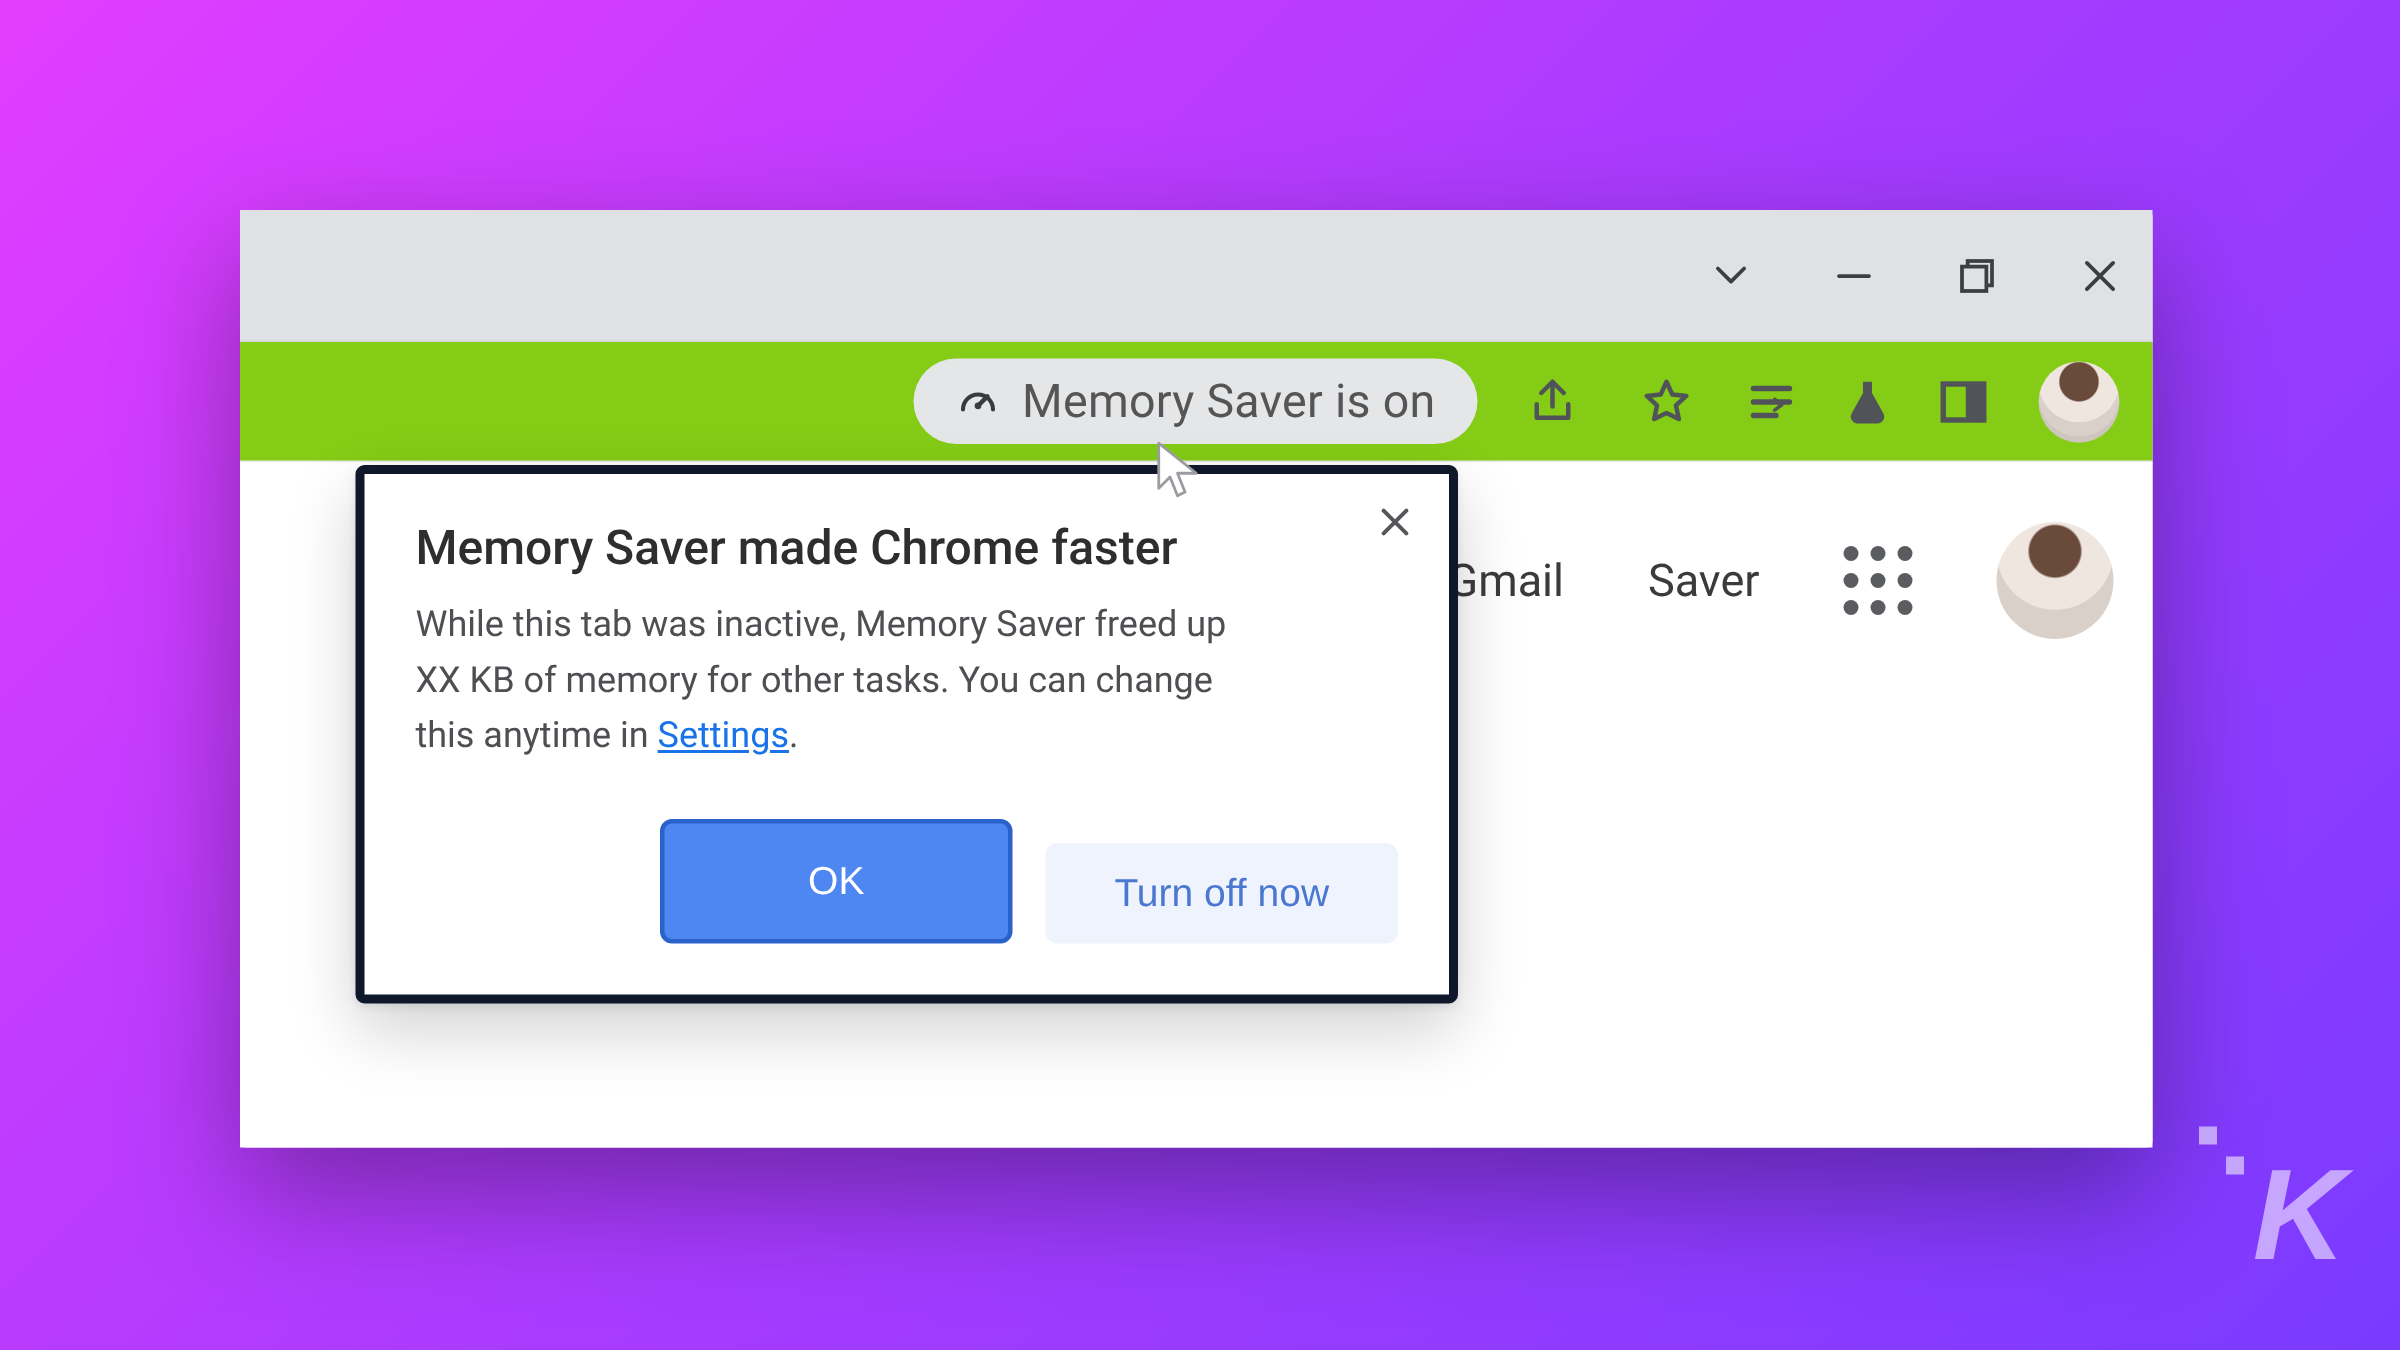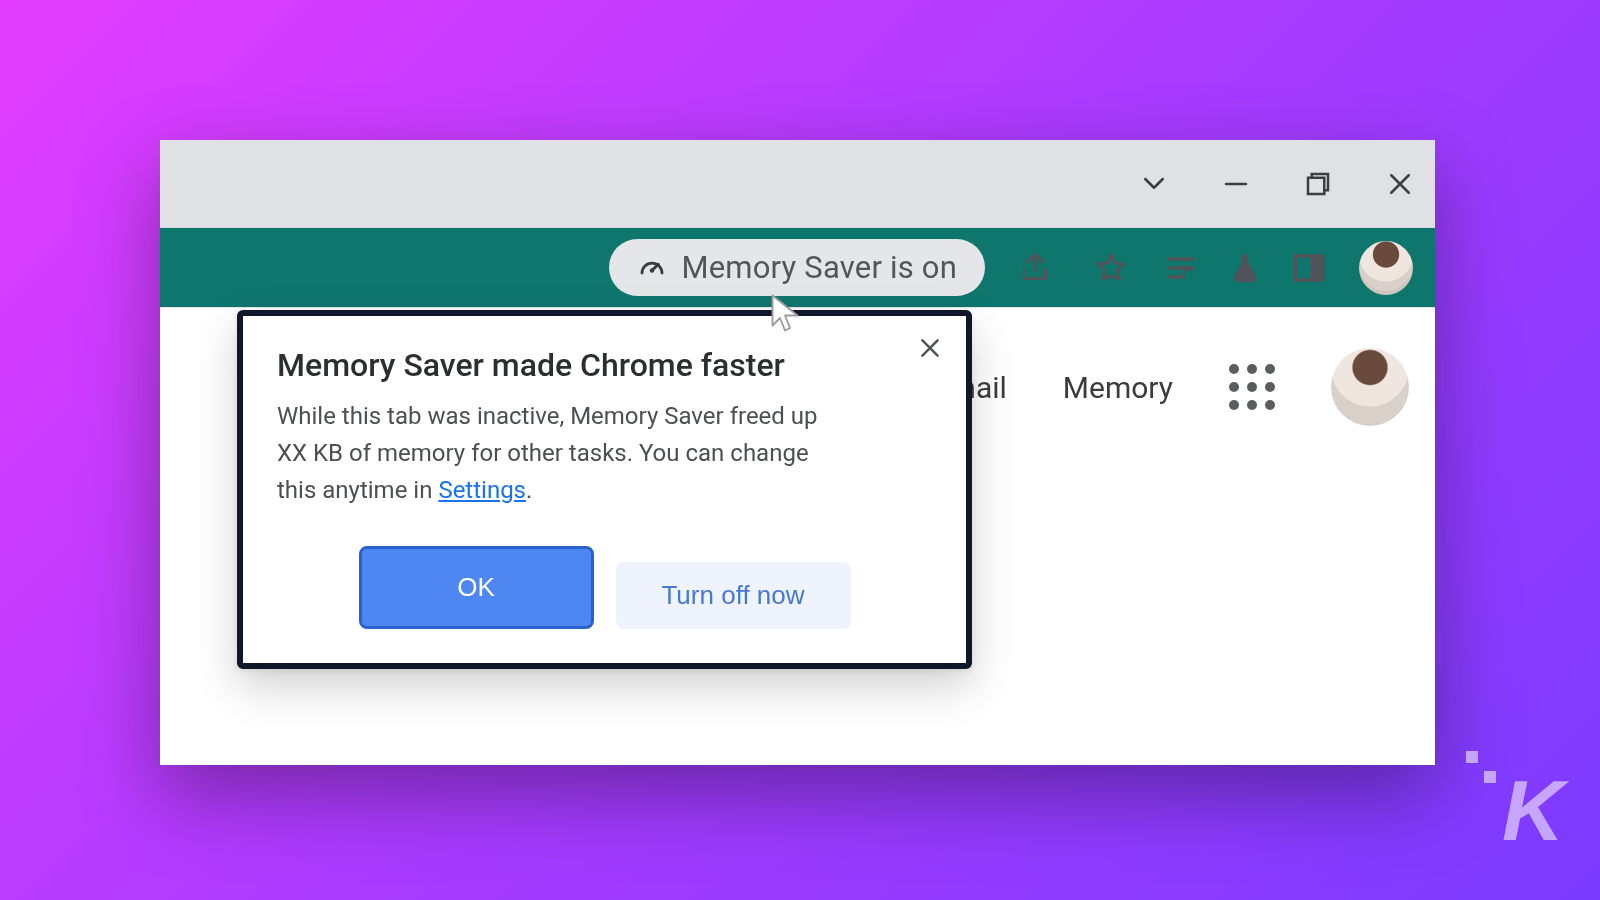--- a/index.html
+++ b/index.html
@@ -34,21 +34,21 @@
     padding-right: 18px;
     gap: 48px;
     border-bottom: 1px solid #d5d6d9;
   }
   .titlebar .ctl { width: 34px; height: 34px; display:flex; align-items:center; justify-content:center; color:#3c3e42; }
   .titlebar .ctl svg { width: 30px; height: 30px; }
 
   
   .toolbar {
     height: 80px;
-    background: #0f766e;
+    background: #84cc16;
     display: flex;
     align-items: center;
     padding: 0 22px;
     border-bottom: 1px solid #e6e7e9;
   }
   .toolbar-spacer { flex: 1; }
 
   .chip {
     display: inline-flex;
     align-items: center;
@@ -135,21 +135,21 @@
     font-size: 24px;
     line-height: 1.55;
     color:#4d4f52;
     max-width: 560px;
   }
   .dialog .settings-link { color:#1a73e8; }
   .dialog-actions {
     margin-top: 36px;
     display:flex;
     gap: 22px;
-    justify-content: center;
+    justify-content: flex-end;
   }
   .btn {
     font-size: 26px;
     padding: 18px 0;
     width: 235px;
     text-align: center;
     border-radius: 8px;
     border: none;
     cursor: pointer;
   }
@@ -268,21 +268,21 @@
           <rect x="3" y="4" width="18" height="16" fill="none" stroke="currentColor" stroke-width="2.4"></rect>
           <rect x="13" y="4" width="8" height="16" fill="currentColor"></rect>
         </svg>
     </div>
     <div class="avatar"></div>
   </div>
 
   <div class="page">
     <div class="page-topnav">
       <span class="page-link">Gmail</span>
-      <span class="page-link">Memory</span>
+      <span class="page-link">Saver</span>
       <div class="apps-grid">
         <span></span>
           <span></span>
           <span></span>
         <span></span>
           <span></span>
           <span></span>
         <span></span>
           <span></span>
           <span></span>

